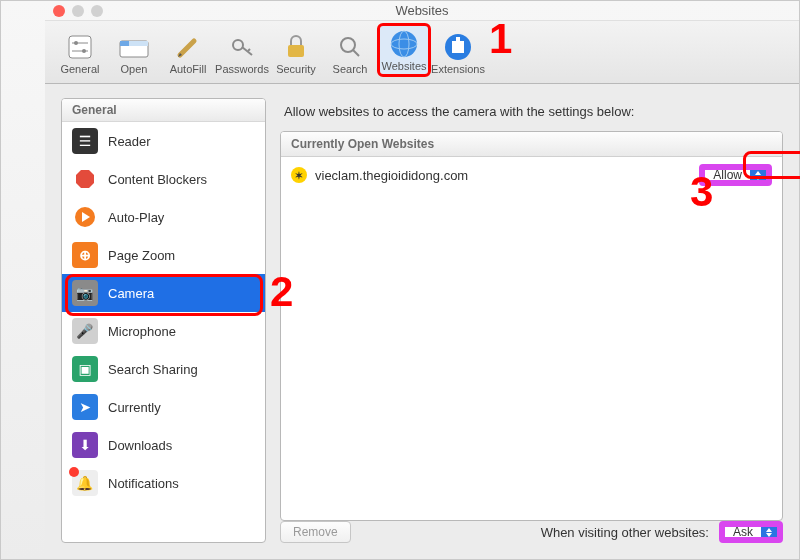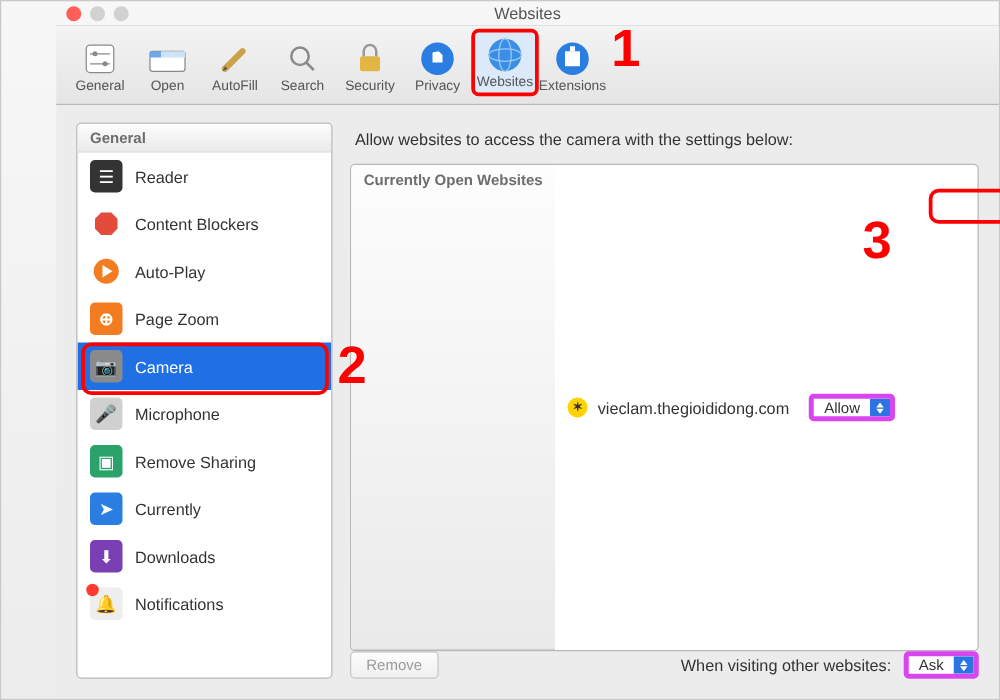--- a/index.html
+++ b/index.html
@@ -67,32 +67,32 @@
   .side-item .sic{width:26px;height:26px;border-radius:4px;display:flex;align-items:center;justify-content:center;font-size:14px}
   .side-item.selected{background:#1f6fe5;color:#fff}
   
   .main{
     flex:1;display:flex;flex-direction:column;
     position:relative;
   }
   .desc{font-size:13px;color:#333;margin:6px 4px 12px 4px}
   .listbox{
     flex:1;border:1px solid #b8b8b8;border-radius:4px;background:#fff;
-    display:flex;flex-direction:row;overflow:hidden;
+    display:flex;flex-direction:column;overflow:hidden;
   }
   .list-hdr{
     background:linear-gradient(#fdfdfd,#eaeaea);
     border-bottom:1px solid #d0d0d0;color:#6d6d6d;font-weight:600;font-size:12px;
     padding:5px 10px;
   }
   .row{display:flex;align-items:center;padding:7px 10px;gap:8px}
   .row .fav{width:16px;height:16px;border-radius:50%;background:#ffd200;display:flex;align-items:center;justify-content:center;font-size:10px}
   .sp{flex:1}
   .popup{
-    display:flex;align-items:center;border:4px solid #d946ef;border-radius:4px;
+    display:flex;align-items:center;border:6px solid #d946ef;border-radius:4px;
     background:#fff;height:22px;overflow:hidden;font-size:12px;
   }
   .popup .pv{padding:0 8px}
   .popup .pk{width:16px;height:100%;background:#2b74e2;display:flex;flex-direction:column;align-items:center;justify-content:center;gap:1px}
   .tri{width:0;height:0;border-left:3px solid transparent;border-right:3px solid transparent}
   .tri.up{border-bottom:4px solid #fff}
   .tri.dn{border-top:4px solid #fff}
   .bottombar{
     display:flex;align-items:center;gap:10px;}
   .btn{
@@ -149,50 +149,51 @@
     <div class="tb">
       <div class="ic">
         <svg width="28" height="28">
             <line x1="6" y1="22" x2="20" y2="8" stroke="#caa24a" stroke-width="5" stroke-linecap="round"></line>
             <polygon points="4,24 8,22 6,20" fill="#555"></polygon>
           </svg>
       </div>
       <span>AutoFill</span>
     </div>
 
+    <div class="tb">
+      <div class="ic">
+        <svg width="28" height="28">
+            <circle cx="10" cy="12" r="5" fill="none" stroke="#8a8a8a" stroke-width="2"></circle>
+            <line x1="14" y1="14" x2="24" y2="22" stroke="#8a8a8a" stroke-width="2"></line>
+            <line x1="20" y1="18" x2="22" y2="16" stroke="#8a8a8a" stroke-width="2"></line>
+          </svg>
+      </div>
+      <span>Passwords</span>
+    </div>
+
+    <div class="tb">
+      <div class="ic">
+        <svg width="24" height="28">
+            <rect x="4" y="12" width="16" height="12" rx="2" fill="#e2b645"></rect>
+            <path d="M7 12 V8 a5 5 0 0 1 10 0 V12" fill="none" stroke="#999" stroke-width="2"></path>
+          </svg>
+      </div>
+      <span>Security</span>
+    </div>
 
     <div class="tb">
       <div class="ic">
         <svg width="28" height="28">
             <circle cx="12" cy="12" r="7" fill="none" stroke="#8a8a8a" stroke-width="2"></circle>
             <line x1="17" y1="17" x2="23" y2="23" stroke="#8a8a8a" stroke-width="2"></line>
           </svg>
       </div>
       <span>Search</span>
     </div>
 
-    <div class="tb">
-      <div class="ic">
-        <svg width="24" height="28">
-            <rect x="4" y="12" width="16" height="12" rx="2" fill="#e2b645"></rect>
-            <path d="M7 12 V8 a5 5 0 0 1 10 0 V12" fill="none" stroke="#999" stroke-width="2"></path>
-          </svg>
-      </div>
-      <span>Security</span>
-    </div>
-
-    <div class="tb">
-      <div class="ic">
-        <svg width="30" height="30">
-            <circle cx="15" cy="15" r="13" fill="#2a7de1"></circle>
-            <path d="M11 10 v8 h8 v-6 l-3-3z" fill="#fff"></path>
-          </svg>
-      </div>
-      <span>Privacy</span>
-    </div>
 
     <div class="tb sel">
       <div class="ic">
         <svg width="30" height="30">
             <circle cx="15" cy="15" r="13" fill="#3b8ee6"></circle>
             <ellipse cx="15" cy="15" rx="13" ry="5" fill="none" stroke="#9cc9f2"></ellipse>
             <ellipse cx="15" cy="15" rx="5" ry="13" fill="none" stroke="#9cc9f2"></ellipse>
           </svg>
       </div>
       <span>Websites</span>
@@ -246,21 +247,21 @@
       <div class="side-item selected">
         <div class="sic" style="background:#8a8a8a;color:#fff">📷</div>
         <span>Camera</span>
       </div>
       <div class="side-item">
         <div class="sic" style="background:#d0d0d0">🎤</div>
         <span>Microphone</span>
       </div>
       <div class="side-item">
         <div class="sic" style="background:#2aa36b;color:#fff">▣</div>
-        <span>Remove Sharing</span>
+        <span>Search Sharing</span>
       </div>
       <div class="side-item">
         <div class="sic" style="background:#2a7de1;color:#fff">➤</div>
         <span>Currently</span>
       </div>
       <div class="side-item">
         <div class="sic" style="background:#7a3fb5;color:#fff">⬇</div>
         <span>Downloads</span>
       </div>
       <div class="side-item" style="position:relative">

